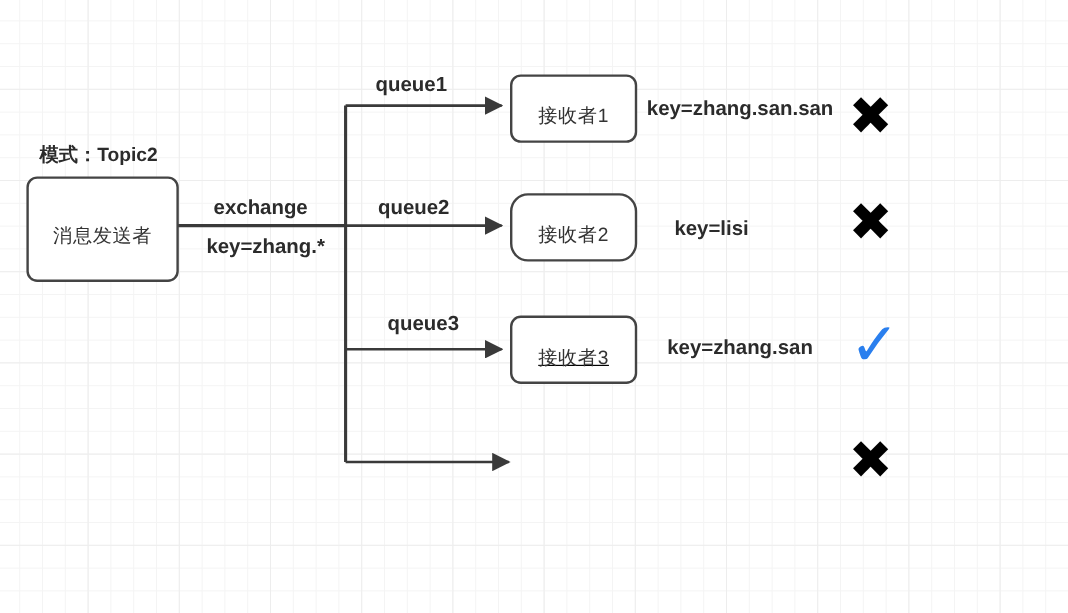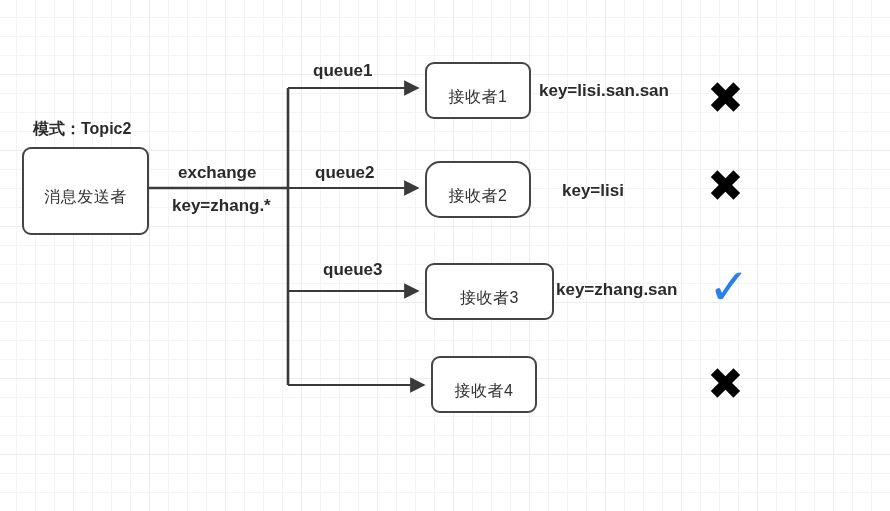--- a/index.html
+++ b/index.html
@@ -103,35 +103,32 @@
     <span class="node-label">消息发送者</span>
   </div>
 
   <div class="edge-label" style="left:178px; top:163px;">exchange</div>
   <div class="edge-label" style="left:172px; top:196px;">key=zhang.*</div>
 
   <div class="edge-label" style="left:313px; top:61px;">queue1</div>
   <div class="node" style="left:425px; top:62px; width:106px; height:57px;">
     <span class="node-label">接收者1</span>
   </div>
-  <div class="edge-label" style="left:539px; top:81px;">key=lisi.san.san</div>
+  <div class="edge-label" style="left:539px; top:81px;">key=zhang.san.san</div>
   <div class="result-mark mark-fail" style="left:707px; top:76px;">✖</div>
 
   <div class="edge-label" style="left:315px; top:163px;">queue2</div>
   <div class="node" style="left:425px; top:161px; width:106px; height:57px;border-radius:15px;">
     <span class="node-label">接收者2</span>
   </div>
   <div class="edge-label" style="left:562px; top:181px;">key=lisi</div>
   <div class="result-mark mark-fail" style="left:707px; top:164px;">✖</div>
 
   <div class="edge-label" style="left:323px; top:260px;">queue3</div>
-  <div class="node" style="left:425px; top:263px; width:129px; height:57px;">
+  <div class="node" style="left:425px; top:263px; width:106px; height:57px;text-decoration:underline;">
     <span class="node-label">接收者3</span>
   </div>
   <div class="edge-label" style="left:556px; top:280px;">key=zhang.san</div>
   <div class="result-mark mark-pass" style="left:708px; top:262px;">✓</div>
 
-  <div class="node" style="left:431px; top:356px; width:106px; height:57px;">
-    <span class="node-label">接收者4</span>
-  </div>
   <div class="result-mark mark-fail" style="left:707px; top:362px;">✖</div>
 
 </div>
 
 </body></html>

